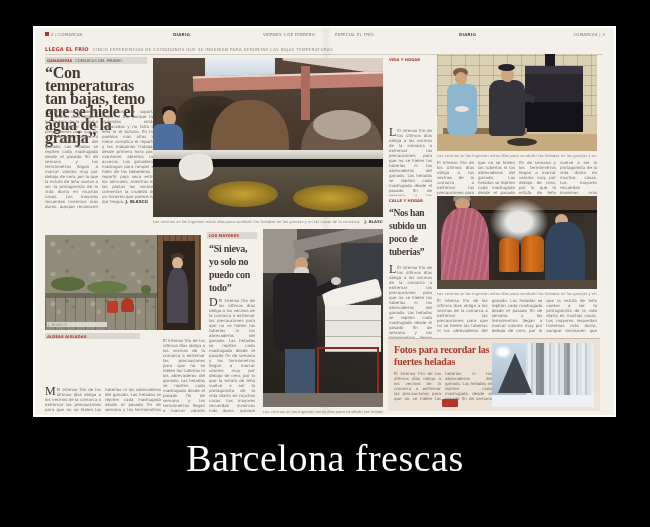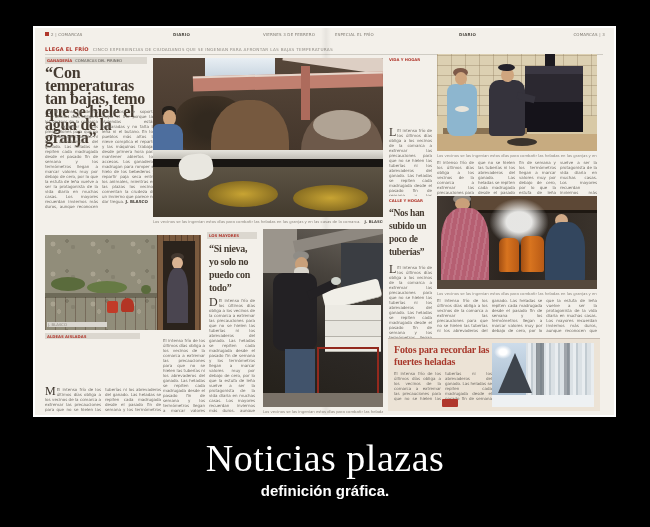--- a/index.html
+++ b/index.html
@@ -246,16 +246,15 @@
       <div class="a" style="left:54px;top:118px;width:62px;height:50px;border:2px solid #93291e;box-sizing:border-box;"></div>
       <div class="a" style="left:0;top:164px;width:120px;height:14px;background:#7a7268;"></div>
     </div>
     <div class="a cap" style="left:228px;top:381px;width:120px;">
       <span>Los vecinos se las ingenian estos días para combatir las heladas en las granjas y en las casas de la comarca.</span>
     </div>
 
   </div>
 
 
-  <div class="title">Noticias plazas</div>
-  <div class="subtitle">definición gráfica.</div>
+  <div class="title">Barcelona frescas</div>
 
 </div>
 
 </body></html>

